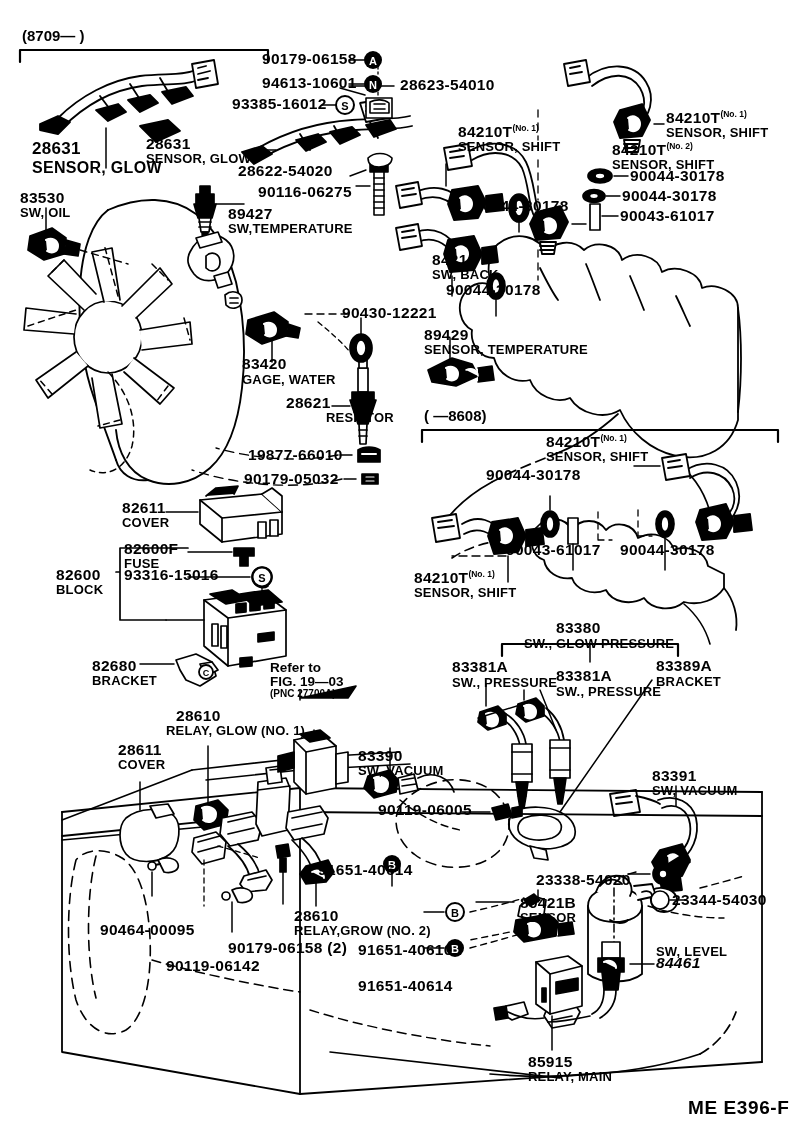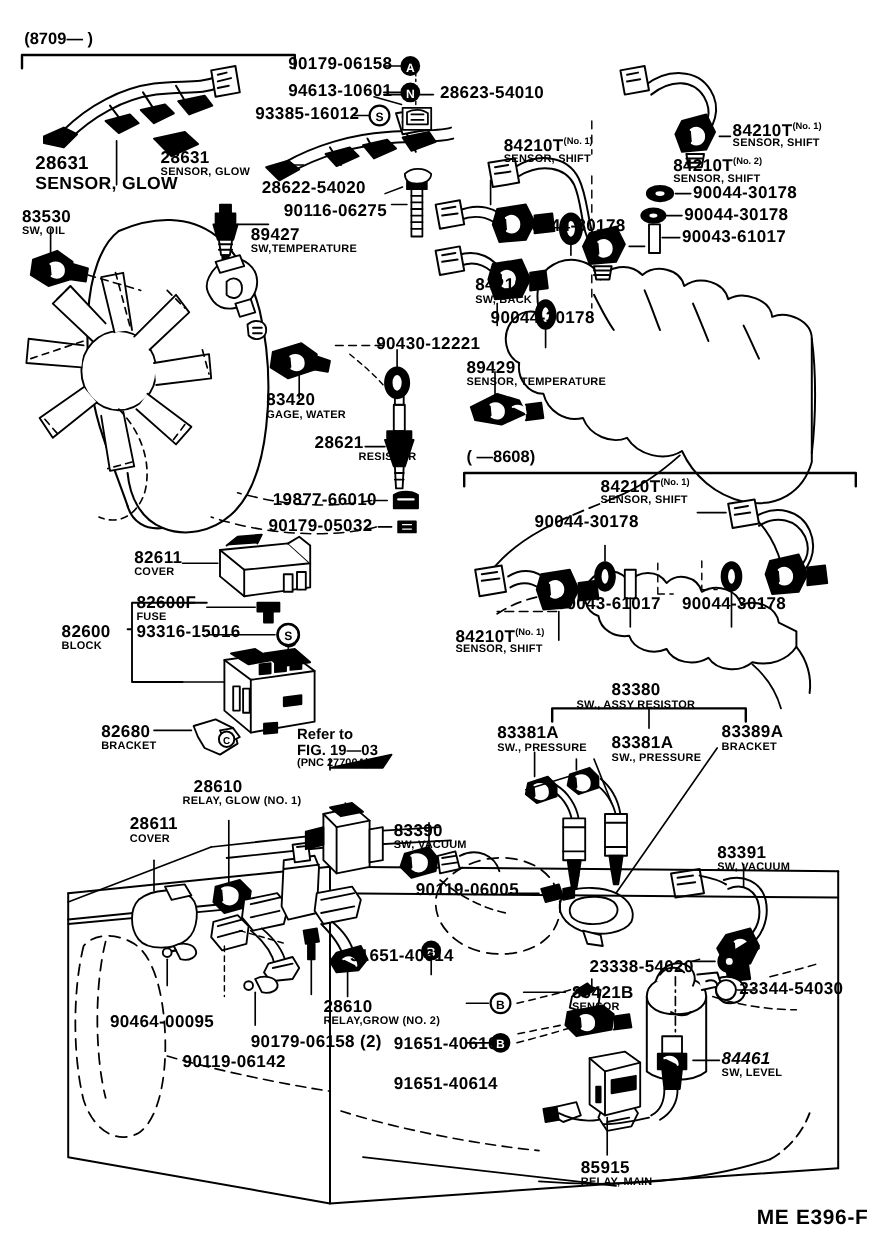--- a/index.html
+++ b/index.html
@@ -4,21 +4,21 @@
 <title>Parts Diagram</title>
 <style>
   html,body{margin:0;padding:0;background:#ffffff;}
   body{width:792px;height:1124px;position:relative;overflow:hidden;
        font-family:"Liberation Sans",sans-serif;color:#000;}
   #sheet{position:absolute;left:0;top:0;width:792px;height:1124px;}
   #svgroot{position:absolute;left:0;top:0;width:792px;height:1124px;}
   .lbl{position:absolute;white-space:nowrap;line-height:1;}
   .pn{font-weight:bold;font-size:15.5px;letter-spacing:0.3px;}
   .pn.big{font-size:17px;}
-  .desc{font-weight:bold;font-size:10px;letter-spacing:0.2px;}
+  .desc{font-weight:bold;font-size:13px;letter-spacing:0.2px;}
   .sup{font-size:8.5px;font-weight:bold;vertical-align:super;}
   .hdr{font-weight:bold;font-size:15px;}
   .foot{font-weight:bold;font-size:19px;letter-spacing:0.6px;}
   .refer{font-weight:bold;font-size:13.5px;line-height:1.05;}
   .refer .r3{font-size:10px;}
 </style>
 </head>
 <body>
 
 <div id="sheet">
@@ -729,21 +729,21 @@
 <div class="lbl pn" style="left:92px;top:658px;">82680</div>
 <div class="lbl desc" style="left:92px;top:674px;">BRACKET</div>
 
 <div class="lbl refer" style="left:270px;top:661px;">
   <div>Refer to</div>
   <div>FIG. 19—03</div>
   <div class="r3">(PNC 27700A)</div>
 </div>
 
 <div class="lbl pn" style="left:556px;top:620px;">83380</div>
-<div class="lbl desc" style="left:524px;top:637px;">SW., ASSY RESISTOR</div>
+<div class="lbl desc" style="left:524px;top:637px;">SW., GLOW PRESSURE</div>
 
 <div class="lbl pn" style="left:452px;top:659px;">83381A</div>
 <div class="lbl desc" style="left:452px;top:676px;">SW., PRESSURE</div>
 
 <div class="lbl pn" style="left:556px;top:668px;">83381A</div>
 <div class="lbl desc" style="left:556px;top:685px;">SW., PRESSURE</div>
 
 <div class="lbl pn" style="left:656px;top:658px;">83389A</div>
 <div class="lbl desc" style="left:656px;top:675px;">BRACKET</div>
 
@@ -772,20 +772,20 @@
 <div class="lbl pn" style="left:358px;top:942px;">91651-40610</div>
 <div class="lbl pn" style="left:358px;top:978px;">91651-40614</div>
 
 <div class="lbl pn" style="left:536px;top:872px;">23338-54020</div>
 <div class="lbl pn" style="left:672px;top:892px;">23344-54030</div>
 
 <div class="lbl pn" style="left:520px;top:895px;">89421B</div>
 <div class="lbl desc" style="left:520px;top:911px;">SENSOR</div>
 
 <div class="lbl pn" style="left:656px;top:955px;font-style:italic;">84461</div>
-<div class="lbl desc" style="left:656px;top:971px;">SW, LEVEL</div>
+<div class="lbl desc" style="left:656px;top:945px;">SW, LEVEL</div>
 
 <div class="lbl pn" style="left:528px;top:1054px;">85915</div>
 <div class="lbl desc" style="left:528px;top:1070px;">RELAY, MAIN</div>
 
 <div class="lbl foot" style="left:688px;top:1098px;">ME E396-F</div>
 
 </div>
 
 </body></html>

